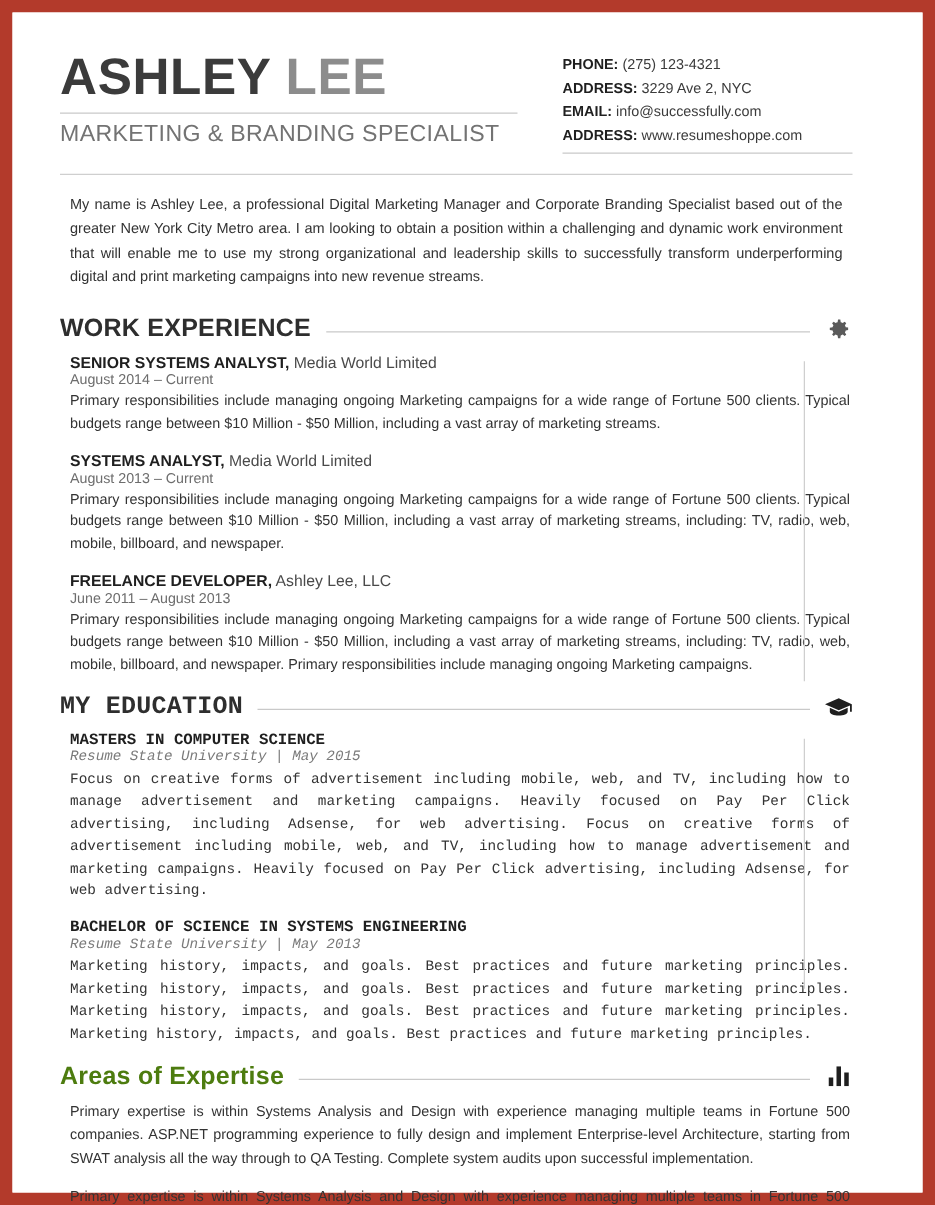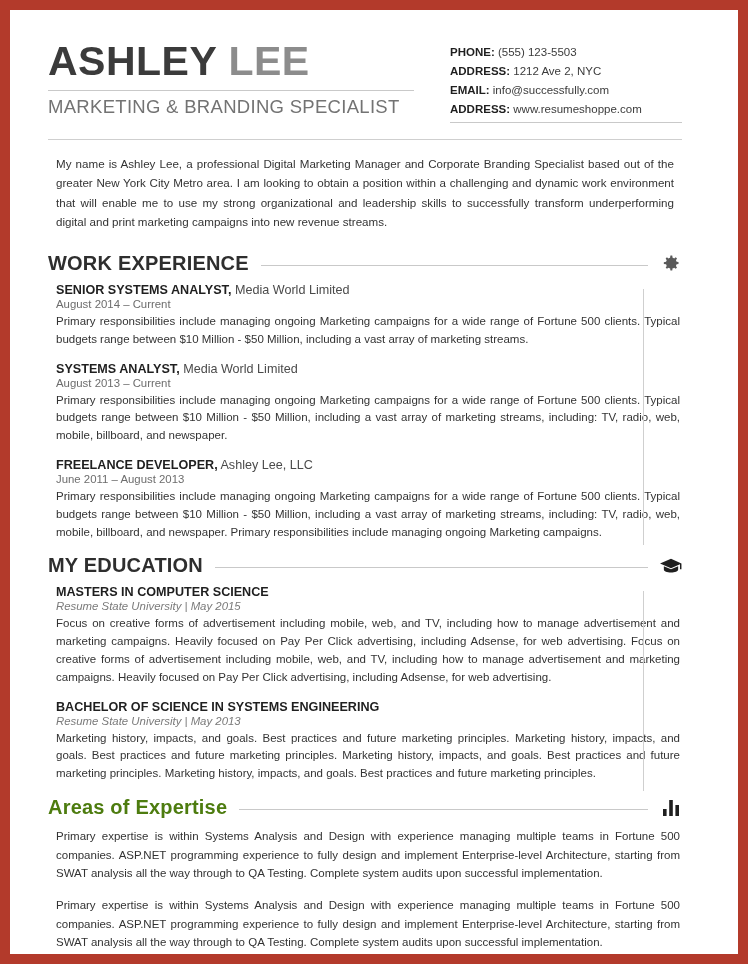--- a/index.html
+++ b/index.html
@@ -210,22 +210,22 @@
 <div class="page">
 
   <div class="header">
     <div class="name-block">
       <div class="name"><span>ASHLEY</span> <span class="last">LEE</span></div>
       <div class="name-rule"></div>
       <div class="subtitle">MARKETING &amp; BRANDING SPECIALIST</div>
     </div>
 
     <div class="contact">
-      <div class="contact-line"><span class="lbl">PHONE:</span> <span>(555) 123-5503</span></div>
-      <div class="contact-line"><span class="lbl">ADDRESS:</span> <span>1212 Ave 2, NYC</span></div>
+      <div class="contact-line"><span class="lbl">PHONE:</span> <span>(275) 123-4321</span></div>
+      <div class="contact-line"><span class="lbl">ADDRESS:</span> <span>3229 Ave 2, NYC</span></div>
       <div class="contact-line"><span class="lbl">EMAIL:</span> <span>info@successfully.com</span></div>
       <div class="contact-line"><span class="lbl">ADDRESS:</span> <span>www.resumeshoppe.com</span></div>
       <div class="contact-rule"></div>
     </div>
   </div>
 
   <div class="head-divider"></div>
 
   <div class="summary">My name is Ashley Lee, a professional Digital Marketing Manager and Corporate Branding Specialist based out of the greater New York City Metro area. I am looking to obtain a position within a challenging and dynamic work environment that will enable me to use my strong organizational and leadership skills to successfully transform underperforming digital and print marketing campaigns into new revenue streams.</div>
 
@@ -257,21 +257,21 @@
       </div>
 
       <div class="entry">
         <div class="entry-title"><span class="role">FREELANCE DEVELOPER,</span> <span class="org">Ashley Lee, LLC</span></div>
         <div class="entry-date">June 2011 – August 2013</div>
         <div class="entry-body">Primary responsibilities include managing ongoing Marketing campaigns for a wide range of Fortune 500 clients. Typical budgets range between $10 Million - $50 Million, including a vast array of marketing streams, including: TV, radio, web, mobile, billboard, and newspaper. Primary responsibilities include managing ongoing Marketing campaigns.</div>
       </div>
     </div>
   </div>
 
-  <div class="section" style="margin-top:8px;">
+  <div class="section" style="margin-top:8px;font-family:Liberation Mono, monospace;">
     <div class="sec-head">
       <div class="sec-title">MY EDUCATION</div>
       <div class="sec-rule"></div>
       <div class="sec-icon">
         <svg width="22" height="16" viewBox="0 0 24 16" fill="#1f1f1f">
           <path d="M12 0 0 5.2l12 5.2 9.8-4.2v5.4h1.6V5.2L12 0z"></path>
           <path d="M4.2 8.2v3.5C4.2 13.6 7.7 15 12 15s7.8-1.4 7.8-3.3V8.2L12 11.6 4.2 8.2z"></path>
         </svg>
       </div>
     </div>

